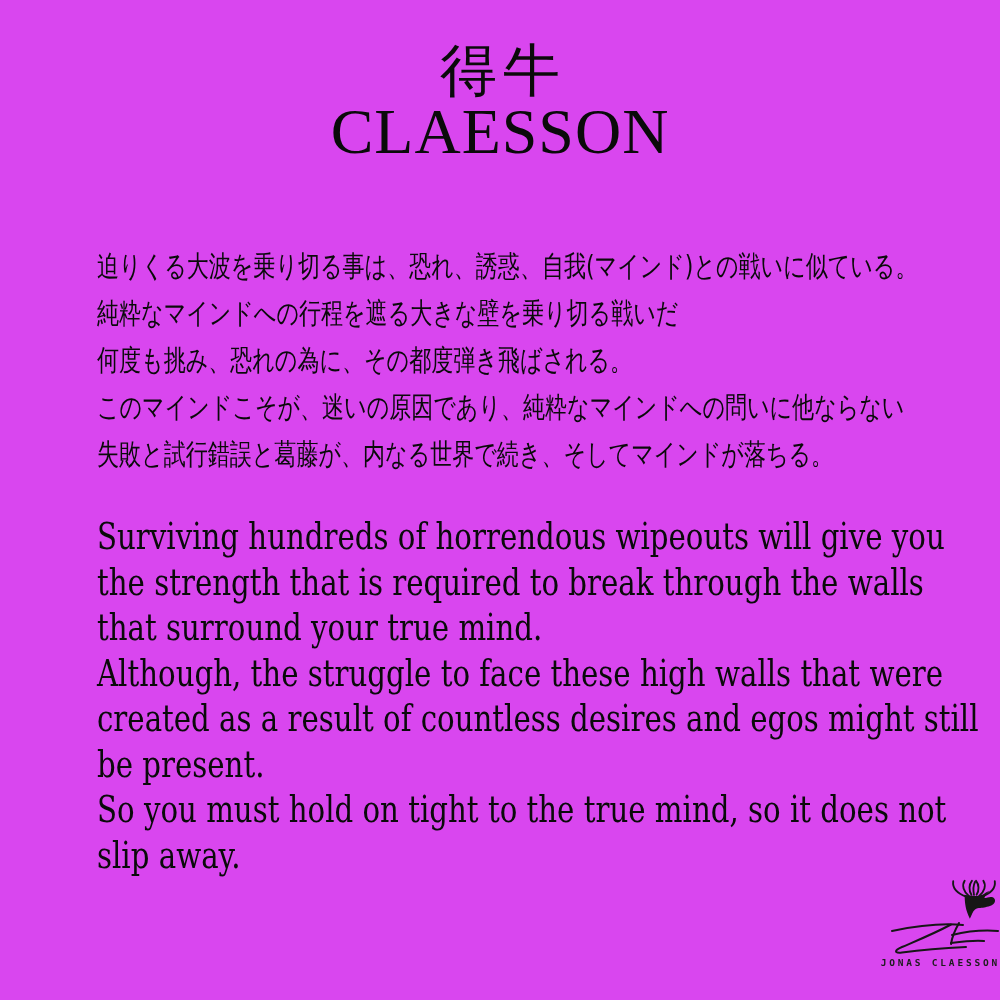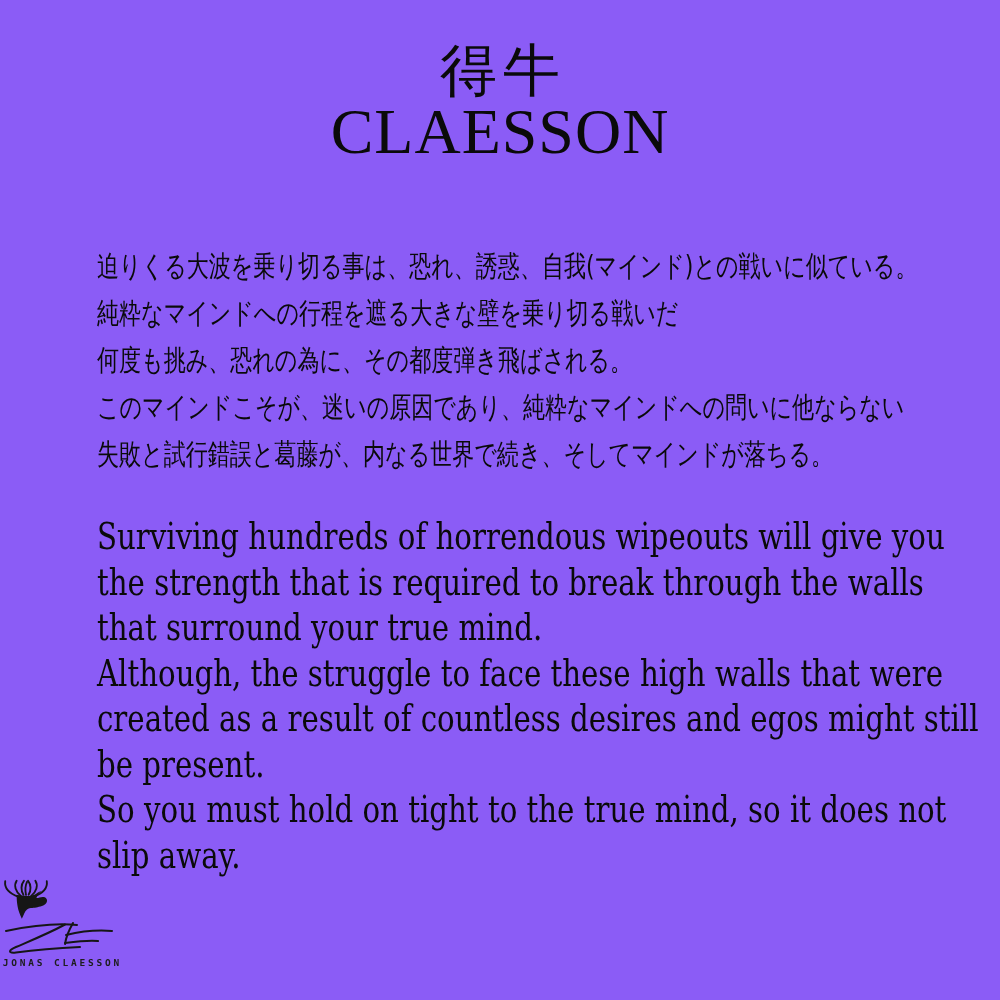--- a/index.html
+++ b/index.html
@@ -4,21 +4,21 @@
 <style>
   html, body {
     margin: 0;
     padding: 0;
     background: #ffffff;
   }
   .sheet {
     position: relative;
     width: 1000px;
     height: 1000px;
-    background: #8b5cf6;
+    background: #d946ef;
     color: #0a0a0a;
     overflow: hidden;
   }
 
   
   .title-block {
     position: absolute;
     top: 38px;
     left: 0;
     width: 1000px;
@@ -70,21 +70,21 @@
   }
 
   
   .logo-block {
     position: absolute;
     top: 879px;
     left: 0;
     width: 1000px;
     display: flex;
     flex-direction: column;
-    align-items: flex-start;
+    align-items: flex-end;
   }
   .moose-svg { display: block; }
   .signature-svg { display: block; margin-top: 2px; }
   .logo-name {
     margin-top: 3px;
     font-family: "DejaVu Sans Mono", monospace;
     font-size: 9.5px;
     font-weight: 600;
     letter-spacing: 2.8px;
     text-indent: 2.8px;

